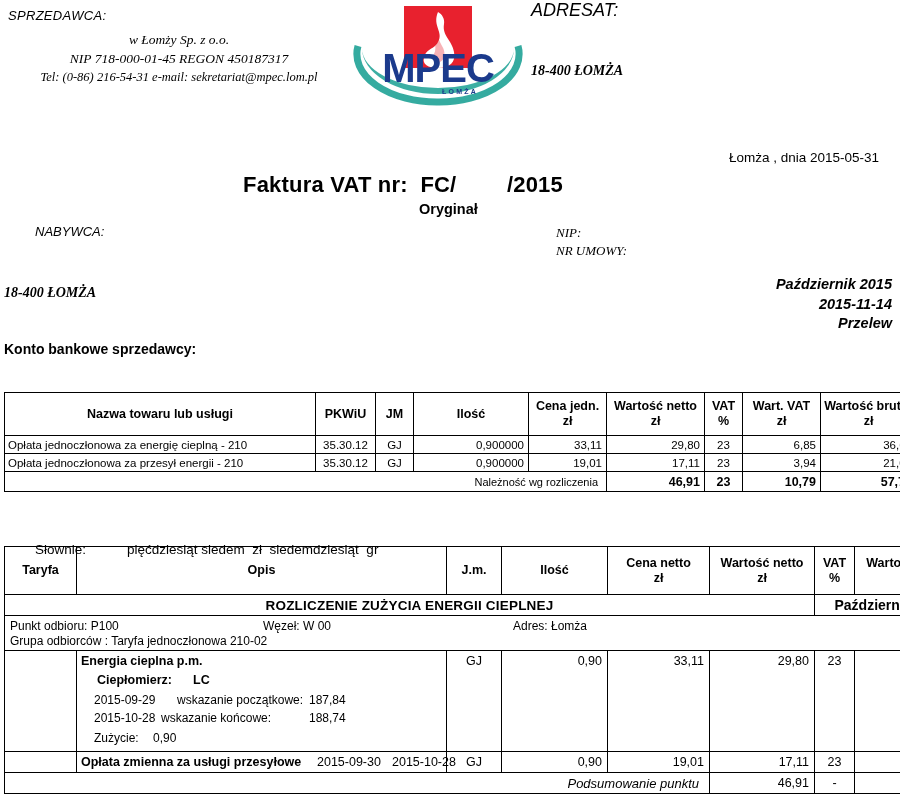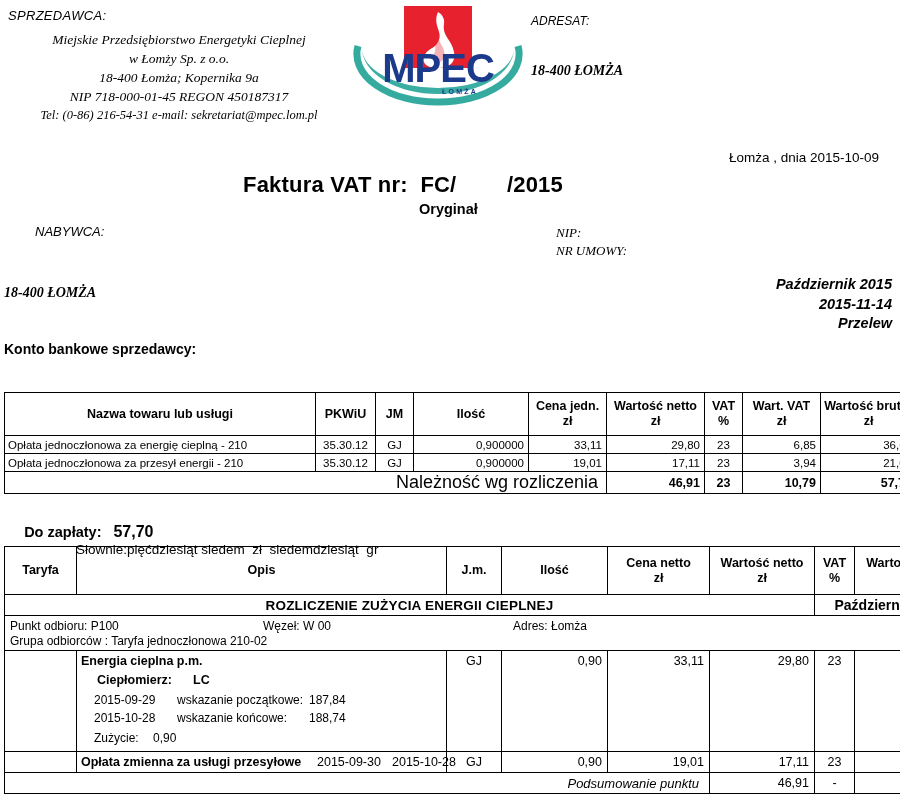--- a/index.html
+++ b/index.html
@@ -40,24 +40,24 @@
     font-family: "Liberation Serif", serif;
     font-style: italic;
     font-size: 13.5px;
     line-height: 19px;
   }
   #seller-block .ln { white-space: nowrap; }
   #seller-block .ln.small { font-size: 12.5px; }
 
   
   #adresat-label {
-    left: 531px; top: 14px;
-    font-family: "Liberation Sans", sans-serif;
-    font-style: italic;
-    font-size: 12px;
+    left: 531px; top: 0;
+    font-family: "Liberation Sans", sans-serif;
+    font-style: italic;
+    font-size: 18px;
   }
   #adresat-city {
     left: 531px; top: 63px;
     font-family: "Liberation Serif", serif;
     font-style: italic;
     font-weight: bold;
     font-size: 14px;
   }
 
   
@@ -170,39 +170,39 @@
   #table-main .c-num   { text-align: right; padding-right: 4px; }
   #table-main .c-mid   { text-align: center; }
   #table-main tr.total-row td {
     height: 19px;
     font-weight: bold;
   }
   #table-main tr.total-row td.tot-label {
     text-align: right;
     padding-right: 8px;
     font-weight: normal;
-    font-size: 18px;
+    font-size: 11px;
   }
   #table-main tr.total-row td.c-num { font-size: 12.5px; }
   #table-main tr.total-row td.c-mid { font-size: 12.5px; }
 
   
   #pay-line {
     left: 8px; top: 507px;
     font-size: 14.5px;
     font-weight: bold;
     white-space: pre;
   }
   #pay-amount { font-size: 16px; margin-left: 12px; }
   #words-line {
     left: 20px; top: 527px;
     font-size: 13.5px;
     white-space: pre;
   }
-  #words-label { display: inline-block; width: 92px; text-align: right; }
+  #words-label { display: inline-block; width: 92px; }
 
   
   #table-detail {
     position: absolute;
     left: 4px; top: 546px;
     width: 892px;
     font-size: 12px;
   }
   #table-detail td.band {
     height: 20px;
@@ -246,21 +246,21 @@
   }
   .desc-inner { position: relative; height: 100px; }
   .desc-inner span { position: absolute; white-space: nowrap; }
   .d-title   { left: 4px;  top: 3px;  font-weight: bold; font-size: 12.5px; }
   .d-meter   { left: 20px; top: 22px; font-weight: bold; font-size: 12.5px; }
   .d-meter-v { left: 116px; top: 22px; font-weight: bold; font-size: 12.5px; }
   .d-r1d     { left: 17px;  top: 42px; }
   .d-r1l     { left: 100px; top: 42px; }
   .d-r1v     { left: 232px; top: 42px; }
   .d-r2d     { left: 17px;  top: 60px; }
-  .d-r2l     { left: 100px; top: 60px; }
+  .d-r2l     { left: 84px; top: 60px; }
   .d-r2v     { left: 232px; top: 60px; }
   .d-use     { left: 17px;  top: 80px; }
   .d-use-v   { left: 76px;  top: 80px; }
 
   #table-detail td.desc2 {
     text-align: left;
     padding: 0;
     vertical-align: middle;
     height: 20px;
   }
@@ -281,23 +281,21 @@
   }
 </style>
 </head>
 <body>
 
 <div class="page">
 
   <div class="abs" id="seller-label">SPRZEDAWCA:</div>
 
   <div class="abs" id="seller-block">
-    <div class="ln">Miejskie Przedsiębiorstwo Energetyki Cieplnej</div>
     <div class="ln">w Łomży Sp. z o.o.</div>
-    <div class="ln">18-400 Łomża;   Kopernika 9a</div>
     <div class="ln">NIP 718-000-01-45   REGON 450187317</div>
     <div class="ln small">Tel: (0-86)  216-54-31   e-mail: sekretariat@mpec.lom.pl</div>
   </div>
 
   <div class="abs" id="adresat-label">ADRESAT:</div>
   <div class="abs" id="adresat-city">18-400 ŁOMŻA</div>
 
   <div class="abs" id="logo">
     <svg width="172" height="108" viewBox="0 0 172 108">
 
@@ -311,21 +309,21 @@
                C 100 38, 90 34, 92 22 C 93 17, 90 12, 86 10 Z" fill="#ffffff"></path>
       <path d="M84 30 C 80 40, 86 44, 82 52 C 80 58, 84 62, 88 60
                C 93 58, 94 50, 90 44 C 87 39, 86 34, 84 30 Z" fill="#e8212e" opacity="0.35"></path>
 
       <text x="86" y="80" text-anchor="middle" font-family="Liberation Sans, sans-serif" font-size="40" font-weight="bold" fill="#1b3a8c" letter-spacing="-1">MPEC</text>
 
       <text x="108" y="92" text-anchor="middle" font-family="Liberation Sans, sans-serif" font-size="7" font-weight="bold" fill="#1b3a8c" letter-spacing="2.2">ŁOMŻA</text>
     </svg>
   </div>
 
-  <div class="abs" id="doc-date">Łomża , dnia 2015-10-09</div>
+  <div class="abs" id="doc-date">Łomża , dnia 2015-05-31</div>
 
   <div class="abs" id="invoice-title">Faktura VAT nr:  FC/        /2015</div>
   <div class="abs" id="invoice-subtitle">Oryginał</div>
 
   <div class="abs" id="nabywca-label">NABYWCA:</div>
   <div class="abs" id="nabywca-city">18-400 ŁOMŻA</div>
   <div class="abs" id="bank-label">Konto bankowe sprzedawcy:</div>
 
   <div class="abs" id="meta-nip">
     <div>NIP:</div>
@@ -390,23 +388,20 @@
       <tr class="total-row">
         <td class="tot-label" colspan="5">Należność wg rozliczenia</td>
         <td class="c-num">46,91</td>
         <td class="c-mid">23</td>
         <td class="c-num">10,79</td>
         <td class="c-num">57,70</td>
       </tr>
     </tbody>
   </table>
 
-  <div class="abs" id="pay-line">
-    <span>Do zapłaty:</span><span id="pay-amount">57,70</span>
-  </div>
   <div class="abs" id="words-line">
     <span id="words-label">Słownie:</span><span>pięćdziesiąt siedem  zł  siedemdziesiąt  gr</span>
   </div>
 
   <table class="inv" id="table-detail">
     <colgroup>
       <col style="width:72px">
         <col style="width:370px">
         <col style="width:55px">
       <col style="width:106px">

